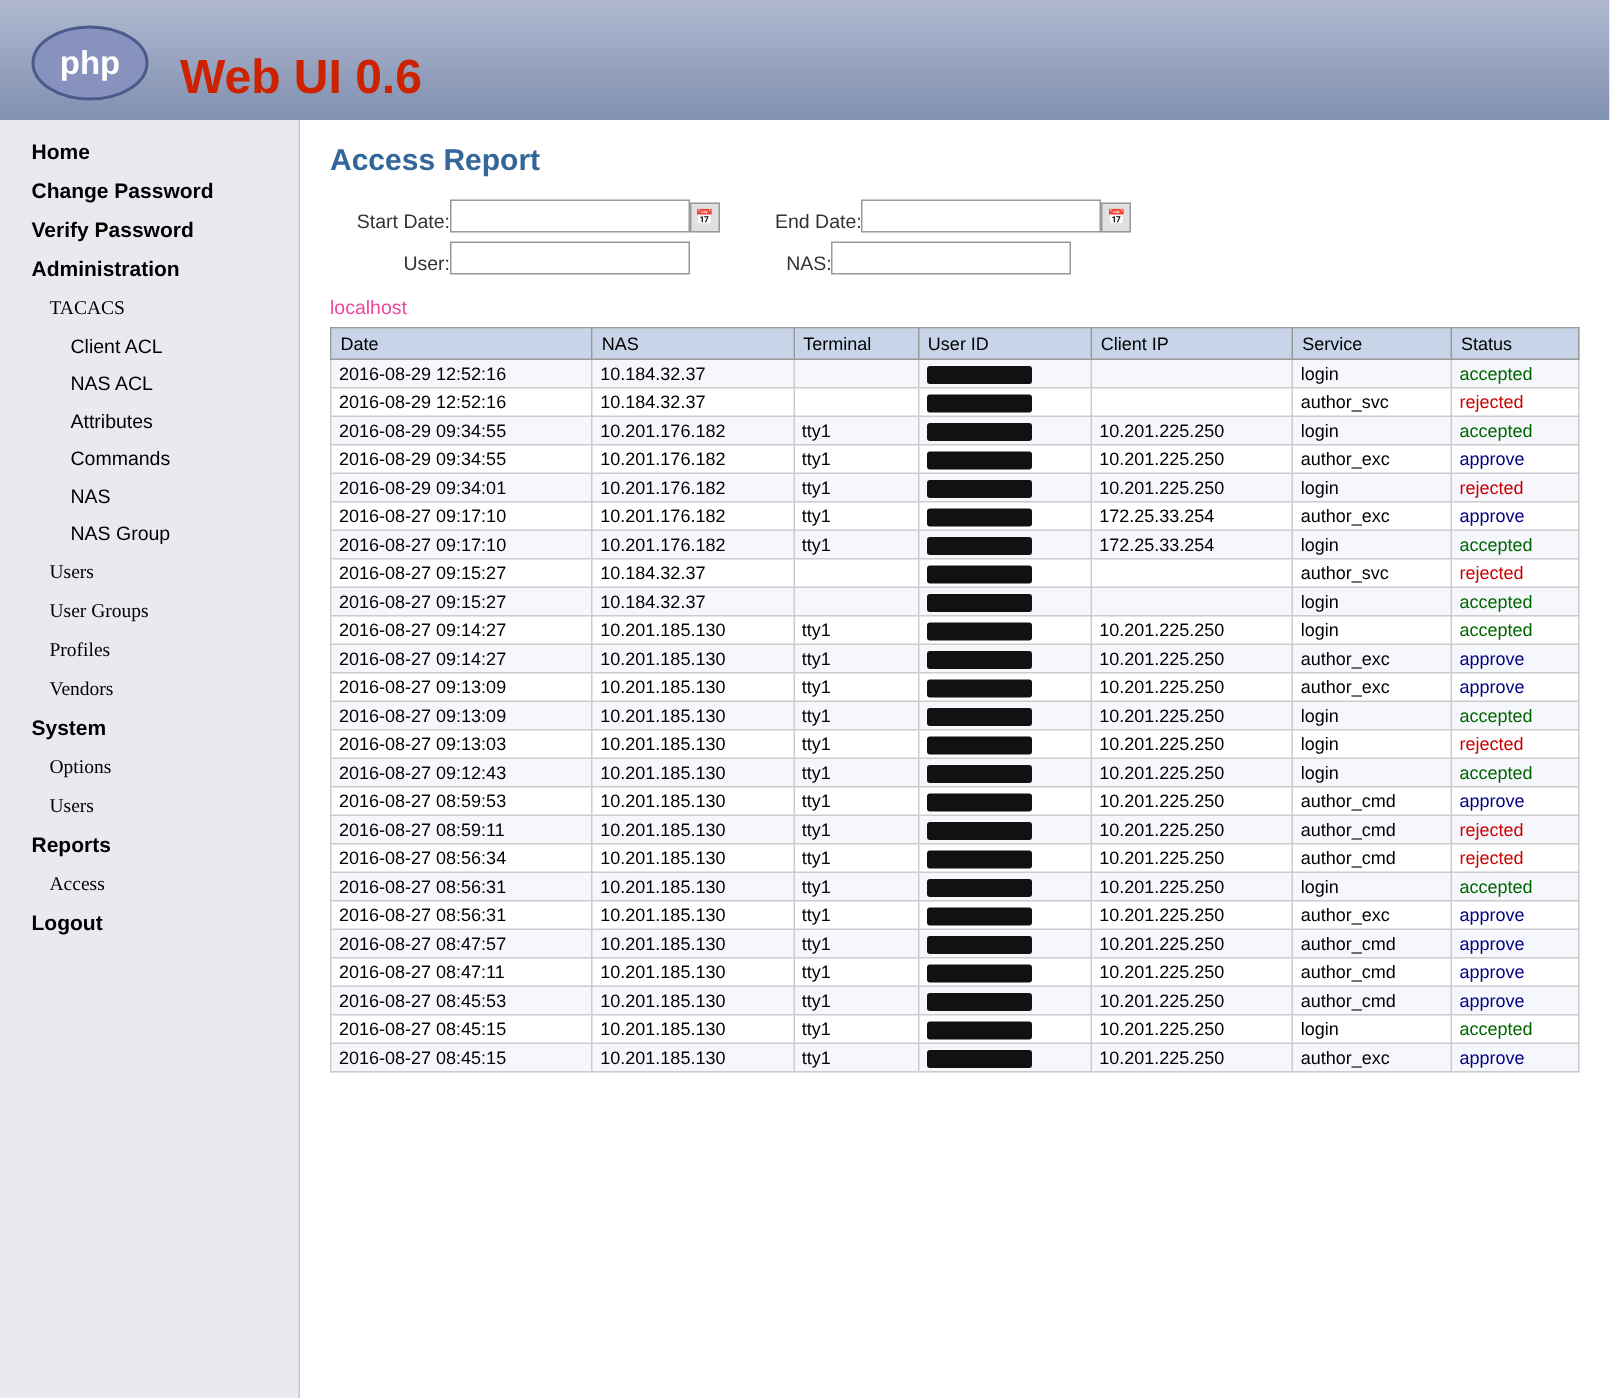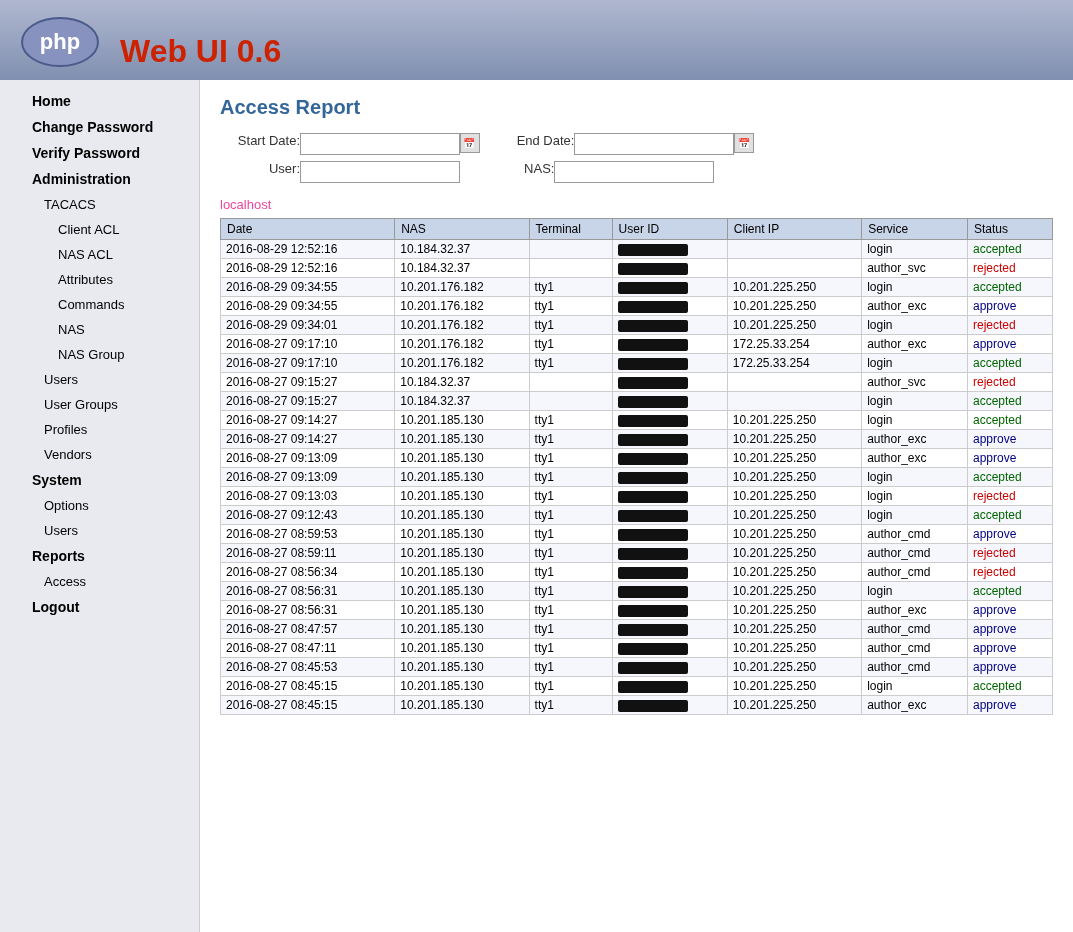--- a/index.html
+++ b/index.html
@@ -28,31 +28,31 @@
     #layout {
       display: flex;
       min-height: calc(100vh - 80px);
     }
 
     
     #sidebar {
       width: 200px;
       min-width: 200px;
       background: #e8eaf0;
-      padding: 8px 16px;
+      padding: 8px 5px;
       border-right: 1px solid #ccc;
     }
     .nav-item {
       padding: 5px 16px;
       cursor: pointer;
       color: #000;
       font-size: 13px;
     }
     .nav-item.level0 { font-weight: bold; font-size: 14px; }
-    .nav-item.level1 { padding-left: 28px; }
+    .nav-item.level1 { padding-left: 28px; font-family: Liberation Serif, serif; }
     .nav-item.level2 { padding-left: 42px; }
 
     
     #main {
       flex: 1;
       padding: 16px 20px;
       background: #fff;
     }
     #page-title {
       font-size: 20px;
@@ -60,21 +60,21 @@
       color: #336699;
       margin-bottom: 14px;
     }
 
     
     .filter-form {
       margin-bottom: 14px;
     }
     .filter-row {
       display: flex;
-      align-items: flex-start;
+      align-items: flex-end;
       margin-bottom: 6px;
       gap: 0;
     }
     .filter-label {
       font-size: 13px;
       min-width: 80px;
       text-align: right;
       color: #333;
     }
     .filter-input {

